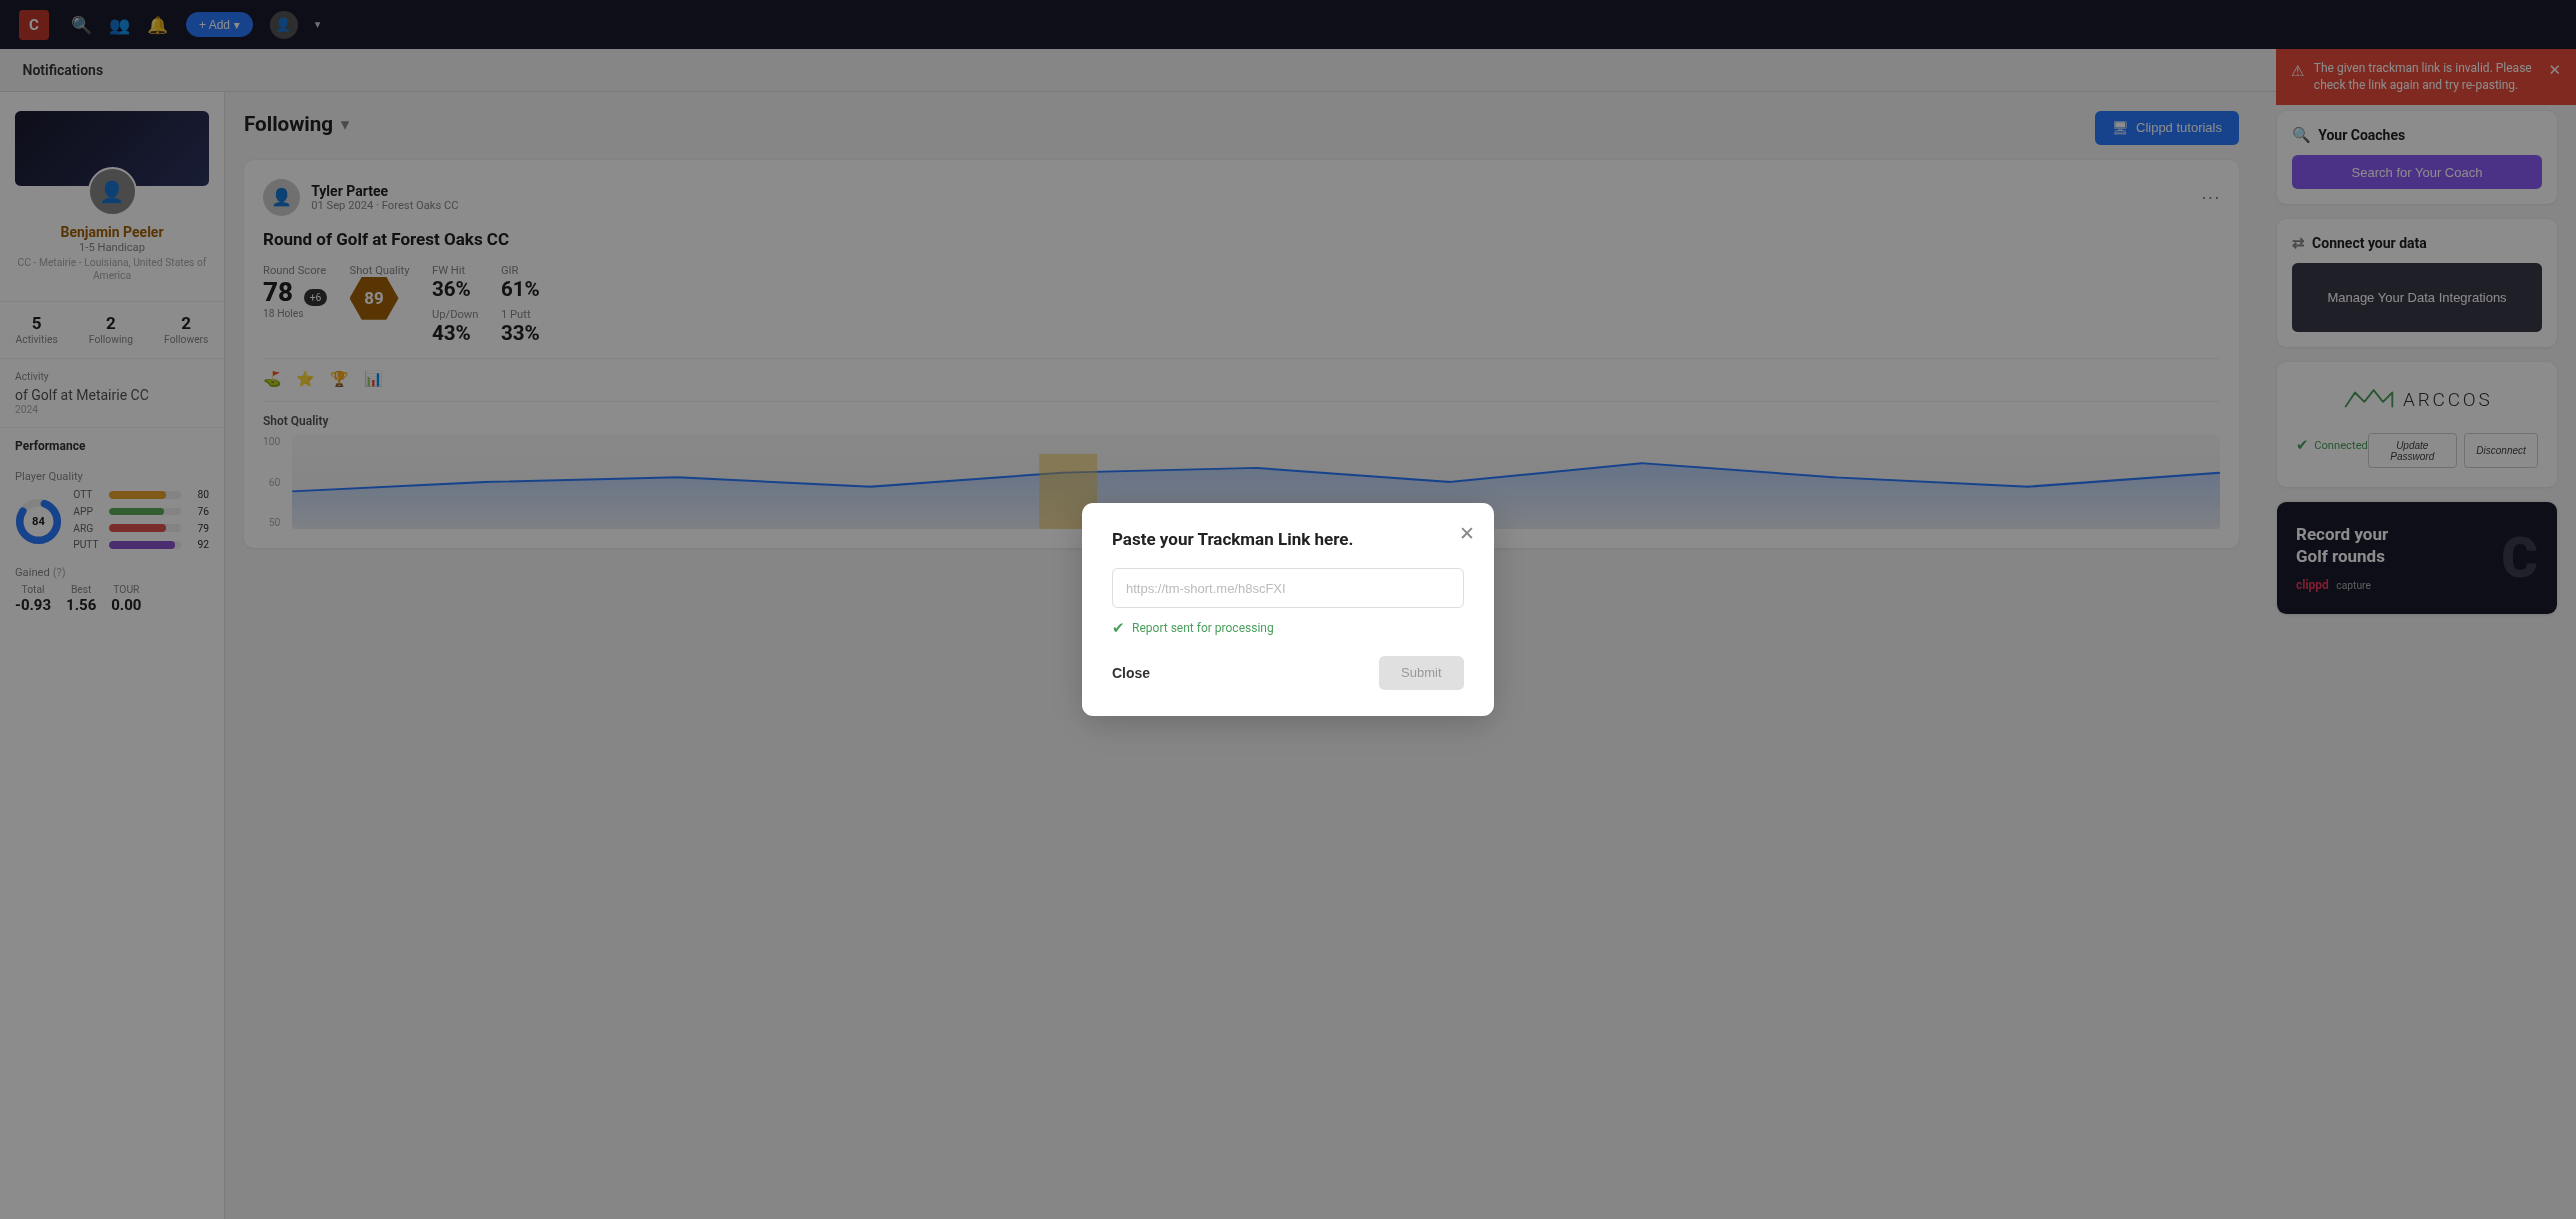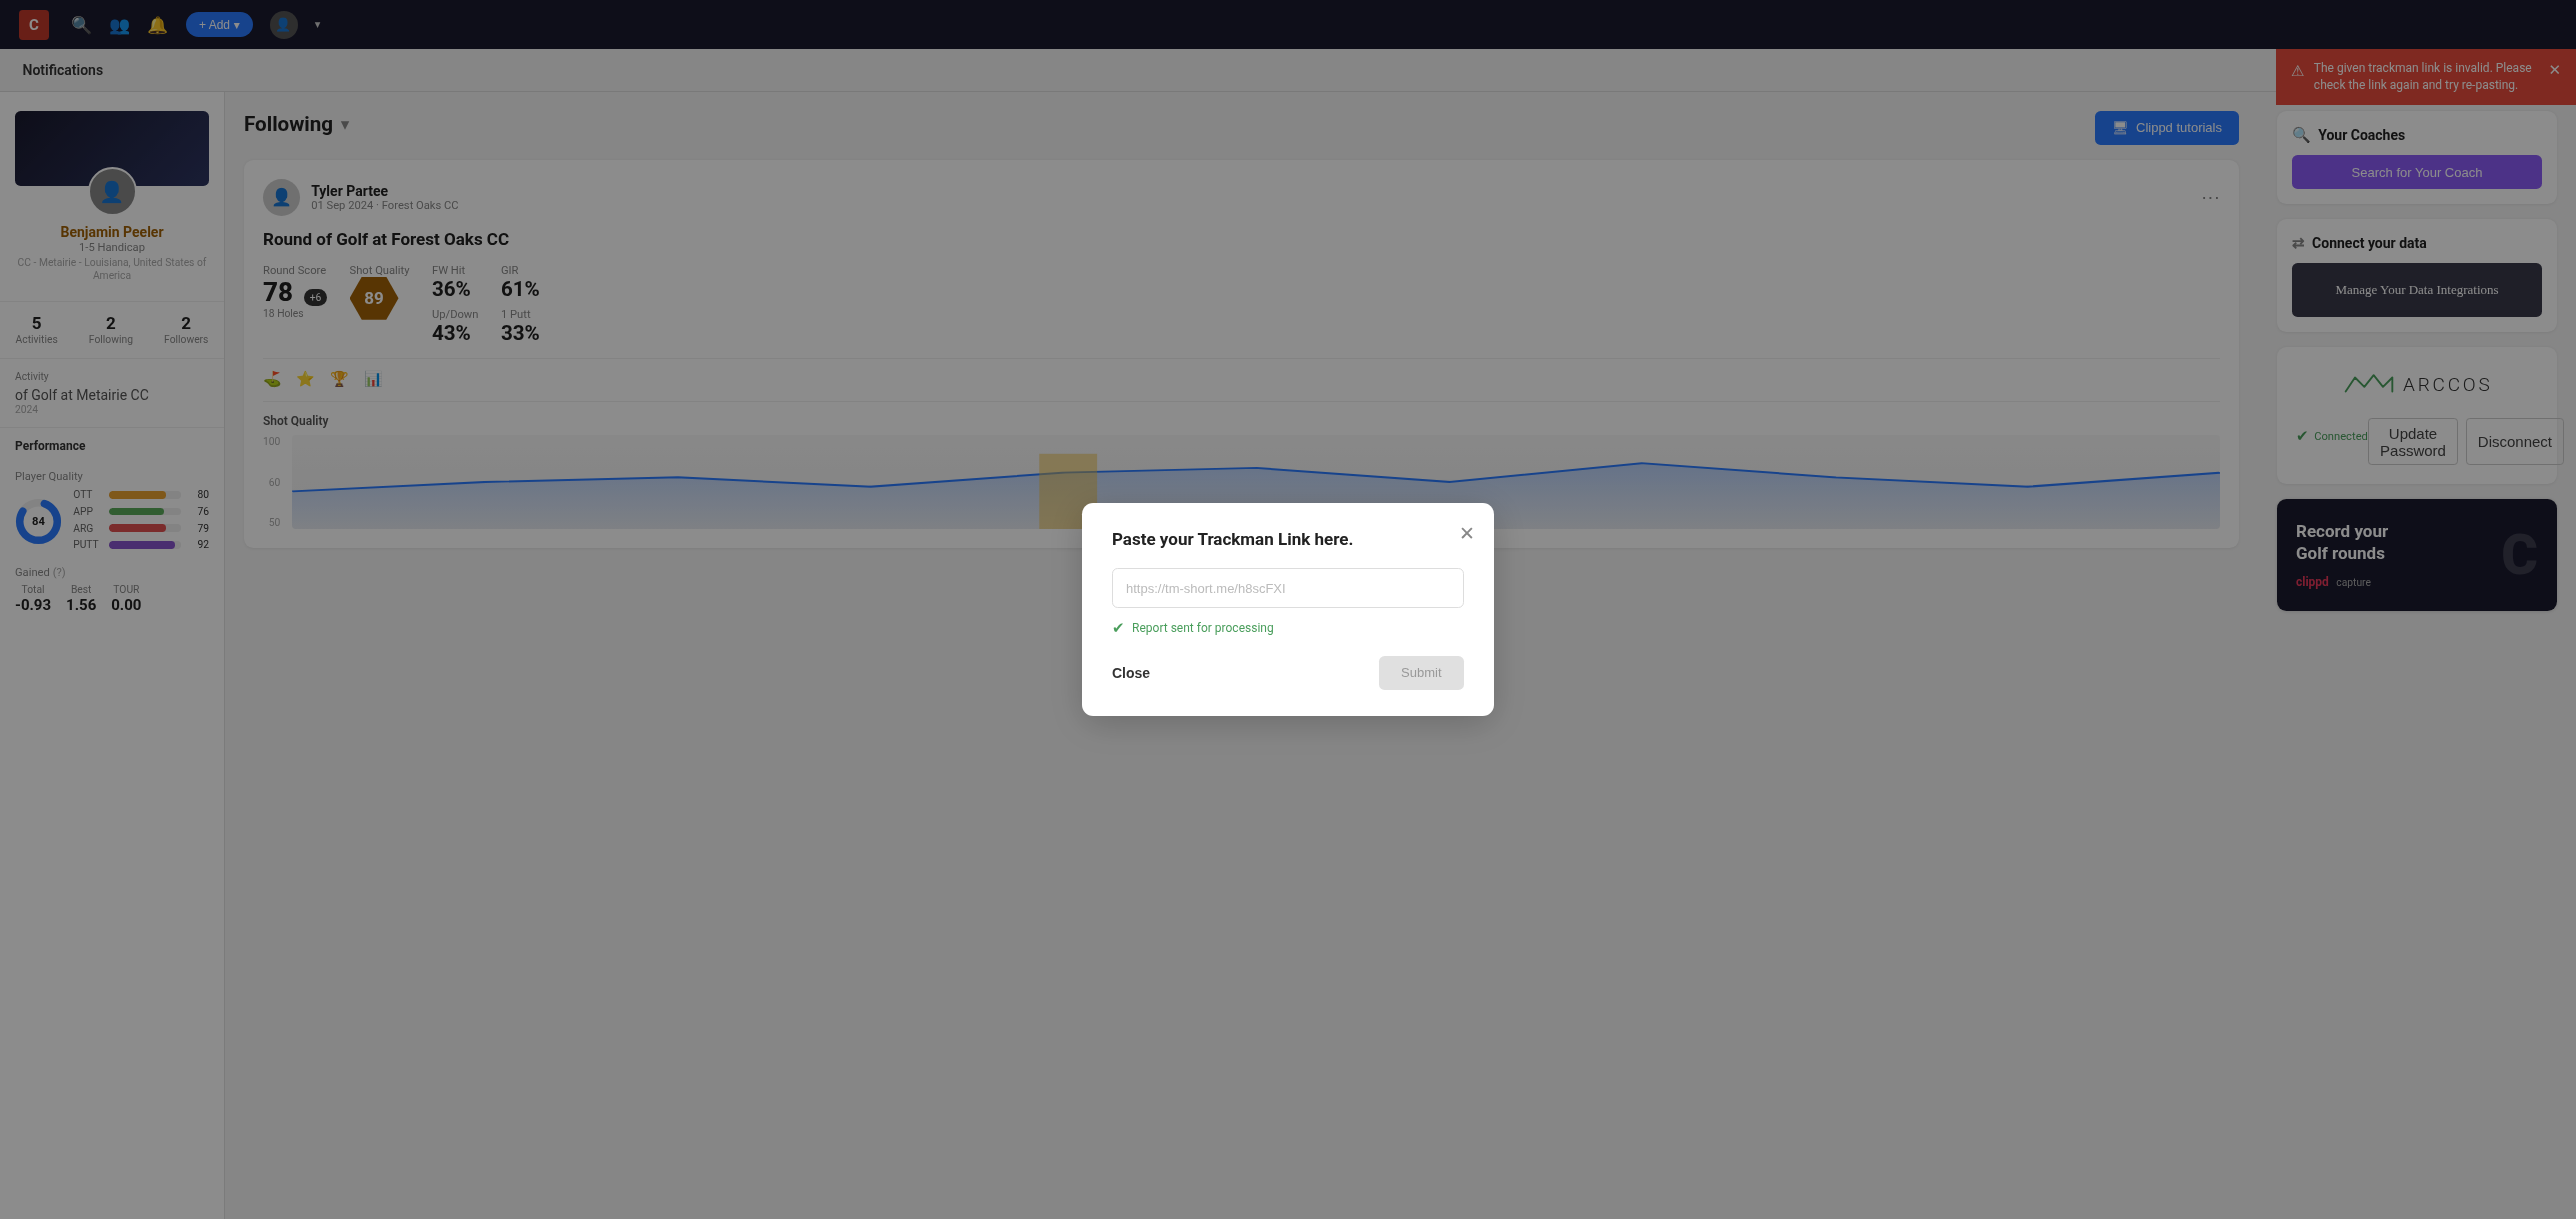--- a/index.html
+++ b/index.html
@@ -459,26 +459,25 @@
       cursor: pointer;
       width: 100%;
       text-align: center;
     }
 
     .data-integration-btn {
       background: #3a3a4a;
       color: white;
       border: none;
       border-radius: 5.6px;
-      padding: 19px 15px;
+      padding: 27px 15px;
       font-size: 13px;
       cursor: pointer;
       width: 100%;
       text-align: center;
-      font-family: Liberation Serif, serif;
     }
 
     .arccos-card {
       background: white;
       border-radius: 9.4px;
       padding: 19px;
       margin-bottom: 15px;
       box-shadow: 0 0.9px 3.7px rgba(0,0,0,0.08);
       display: flex;
       flex-direction: column;
@@ -494,23 +493,24 @@
       align-items: center;
       gap: 5.6px;
       font-size: 11.2px;
       color: #4a9e5c;
     }
     .arccos-btn {
       background: none;
       border: 0.9px solid #ccc;
       border-radius: 3.7px;
       padding: 5.6px 11.2px;
-      font-size: 15px;
+      font-size: 10px;
       cursor: pointer;
       color: #444;
+      font-style: italic;
     }
 
     .record-card {
       background: #1a1a2e;
       border-radius: 9.4px;
       overflow: hidden;
       box-shadow: 0 0.9px 3.7px rgba(0,0,0,0.12);
       min-height: 112px;
       display: flex;
       align-items: center;

